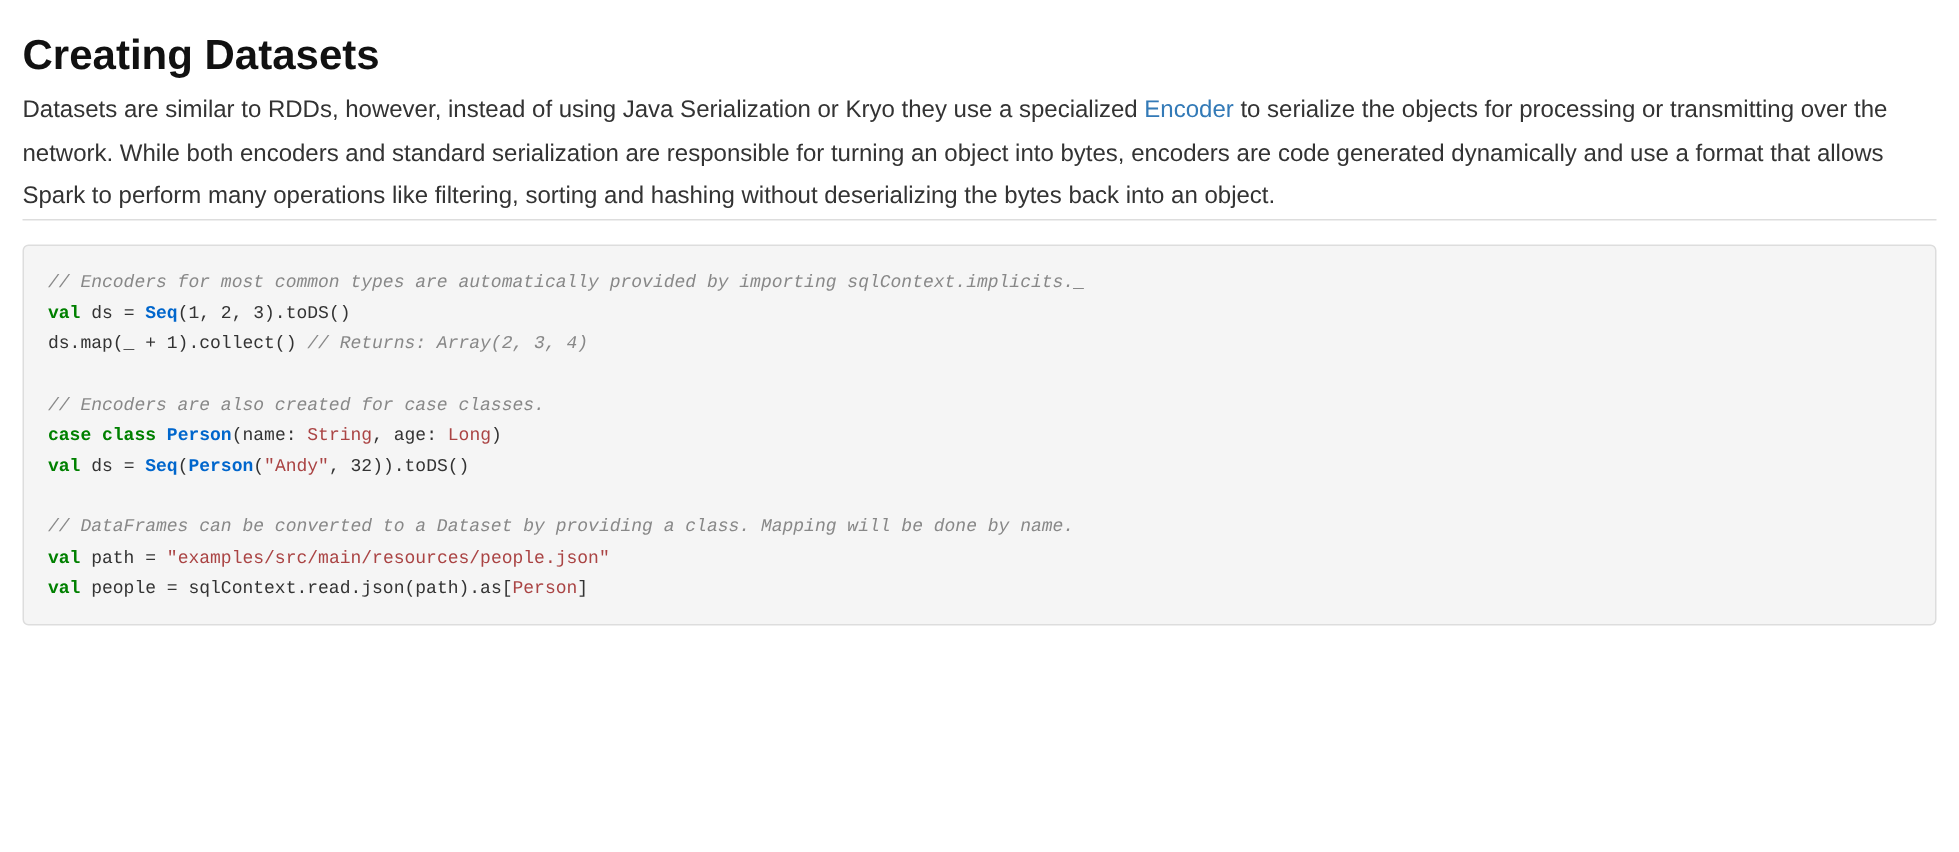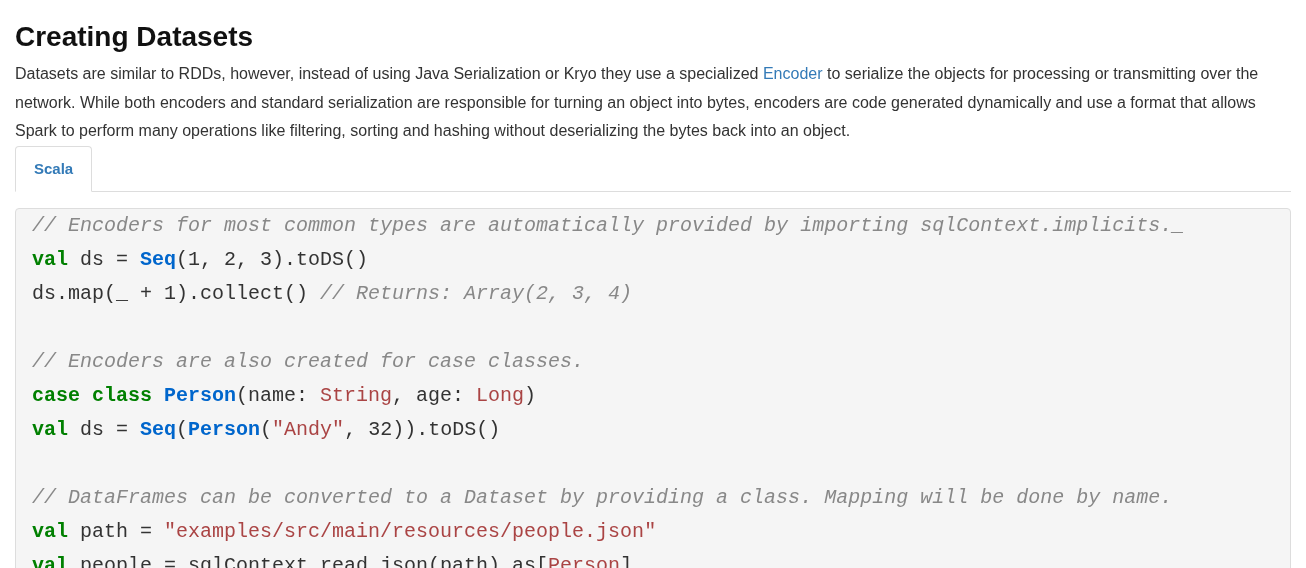--- a/index.html
+++ b/index.html
@@ -50,23 +50,23 @@
       color: #337ab7;
       border: 1px solid #ddd;
       border-bottom: 1px solid #fff;
       border-radius: 4px 4px 0 0;
       background: #fff;
     }
     pre.code {
       background: #f5f5f5;
       border: 1px solid #ddd;
       border-radius: 4px;
-      padding: 0 16px;
+      padding: 14px 16px;
       font-family: Consolas, Monaco, "Courier New", monospace;
-      font-size: 20px;
+      font-size: 12px;
       line-height: 1.7;
       color: #333;
       white-space: pre-wrap;
       overflow-x: auto;
     }
     .c { color: #888; font-style: italic; }
     .kw { color: #008000; font-weight: bold; }
     .tp { color: #0066cc; font-weight: bold; }
     .str { color: #aa4444; }
     .cls { color: #aa4444; }
@@ -74,21 +74,20 @@
 </head>
 <body>
 
 <h2>Creating Datasets</h2>
 
 <p class="intro">
   <span>Datasets are similar to RDDs, however, instead of using Java Serialization or Kryo they use a specialized </span><a href="#" class="link">Encoder</a><span> to serialize the objects for processing or transmitting over the network. While both encoders and standard serialization are responsible for turning an object into bytes, encoders are code generated dynamically and use a format that allows Spark to perform many operations like filtering, sorting and hashing without deserializing the bytes back into an object.</span>
 </p>
 
 <div class="tabs">
-  <div class="tab active">Scala</div>
 </div>
 
 <pre class="code"><span class="c">// Encoders for most common types are automatically provided by importing sqlContext.implicits._</span>
 <span class="kw">val</span><span> ds </span><span>= </span><span class="tp">Seq</span><span>(1, 2, 3).toDS()</span>
 <span>ds.map(_ + 1).collect() </span><span class="c">// Returns: Array(2, 3, 4)</span>
 
 <span class="c">// Encoders are also created for case classes.</span>
 <span class="kw">case</span><span class="kw"> class </span><span class="tp">Person</span><span>(name: </span><span class="cls">String</span><span>, age: </span><span class="cls">Long</span><span>)</span>
 <span class="kw">val</span><span> ds </span><span>= </span><span class="tp">Seq</span><span>(</span><span class="tp">Person</span><span>(</span><span class="str">"Andy"</span><span>, 32)).toDS()</span>
 

